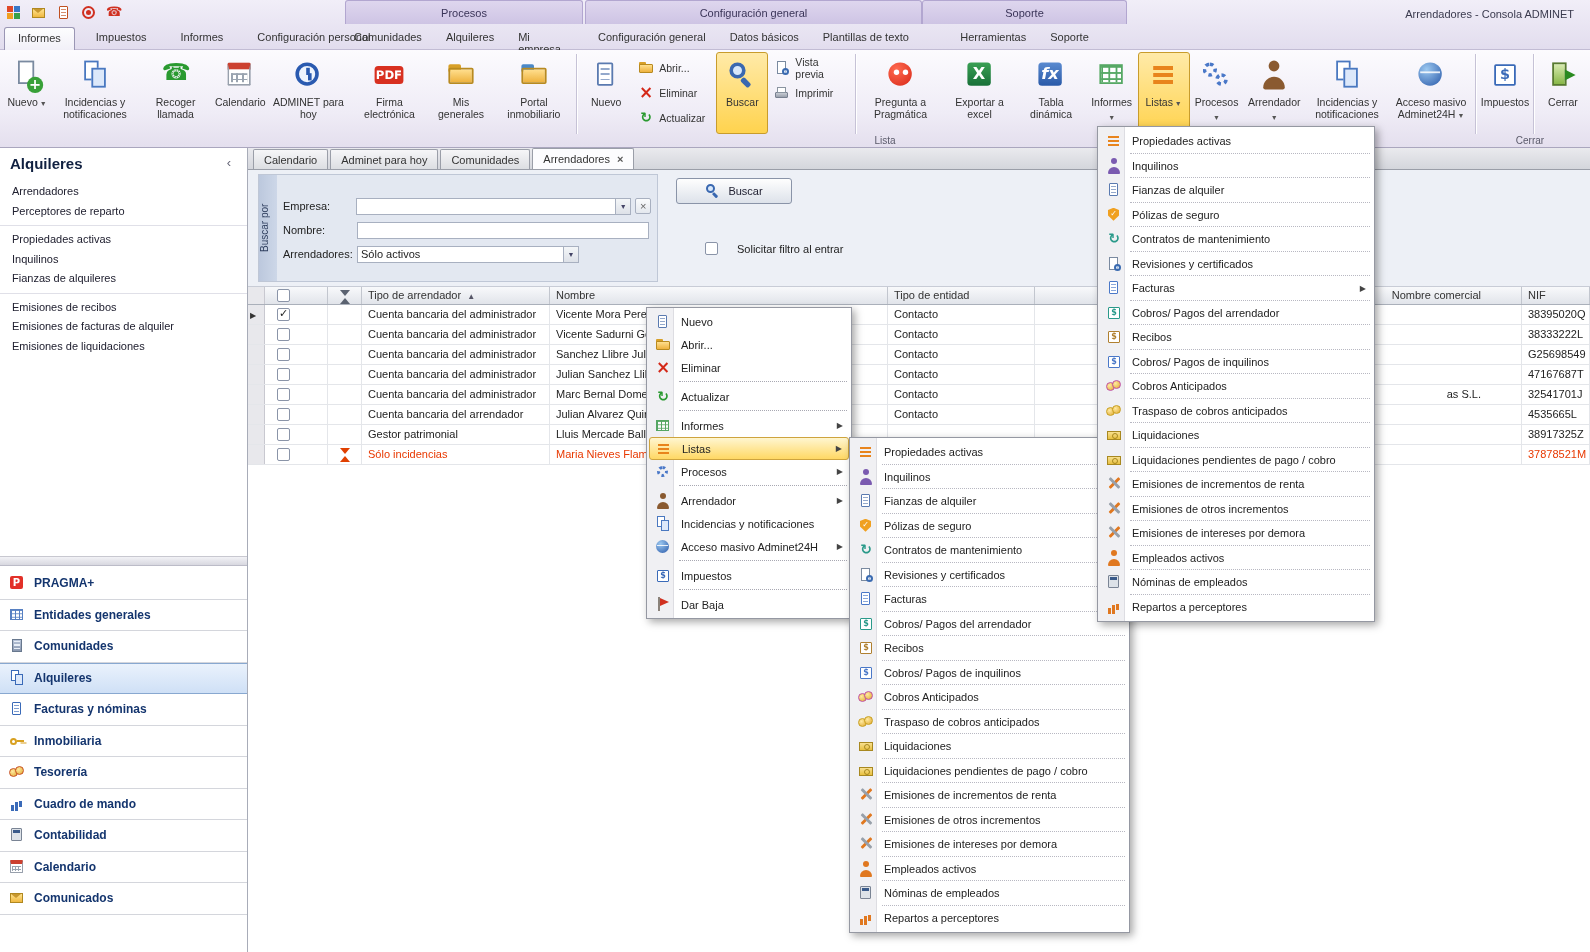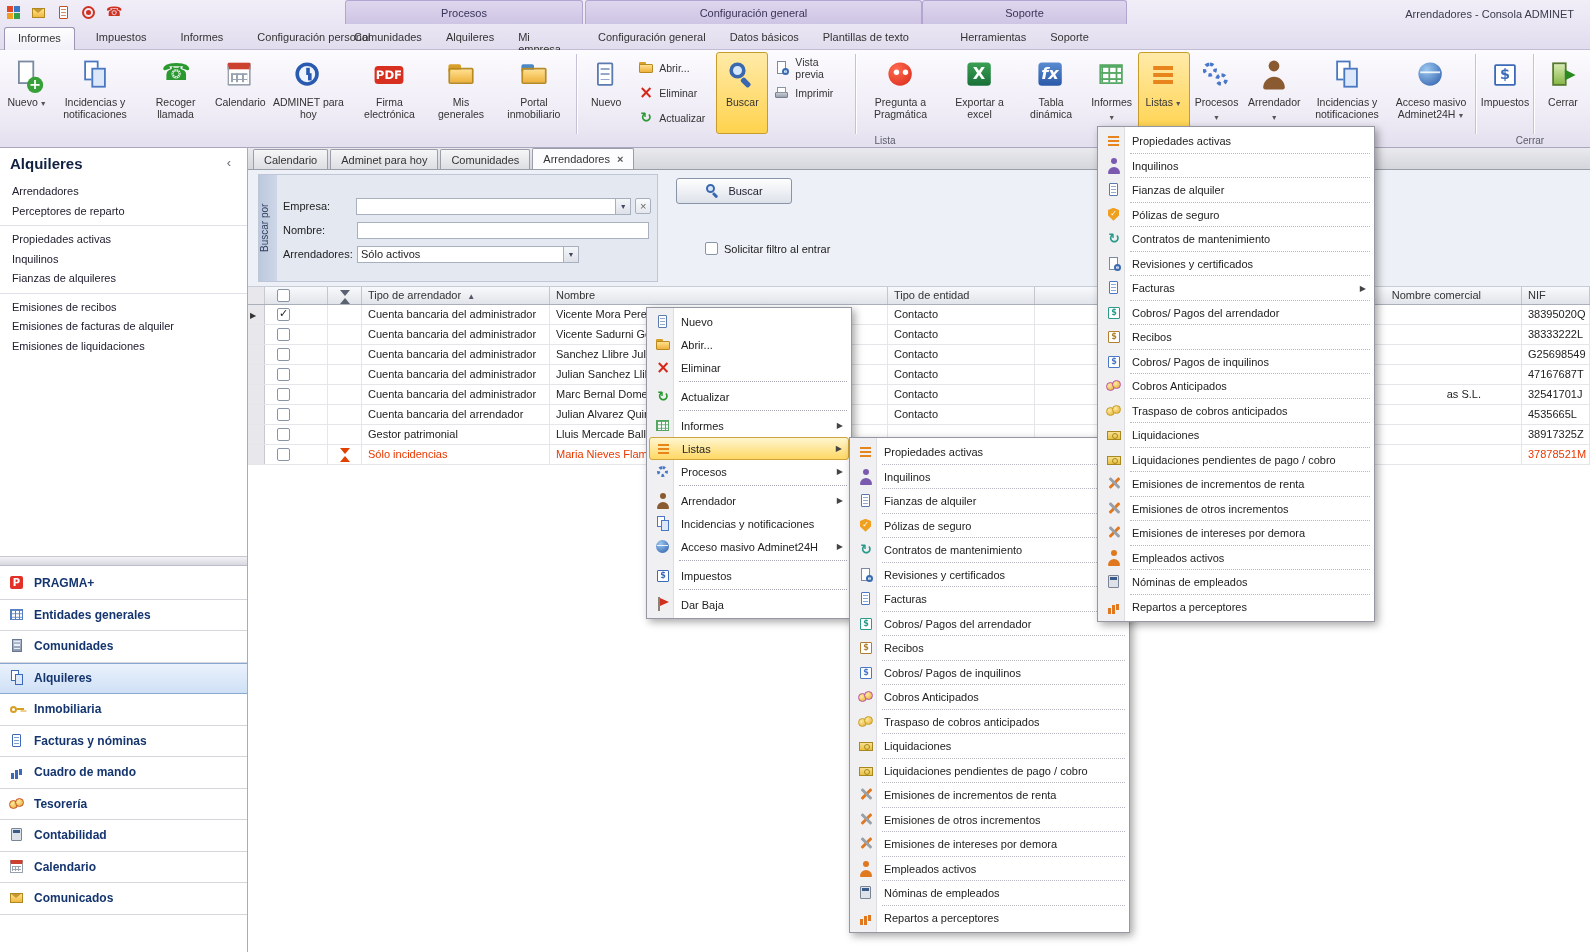--- a/index.html
+++ b/index.html
@@ -130,21 +130,21 @@
   #vlabel{position:absolute;left:0;top:0;width:18px;height:100%;background:linear-gradient(to right,#cdd7e8,#bcc8dd);color:#2f3f5f;writing-mode:vertical-rl;transform:rotate(180deg);text-align:center;font-size:10px;box-sizing:border-box}
   .frow{position:absolute;left:24px;right:6px;height:18px;display:flex;align-items:center}
   .flabel{width:74px;color:#222}
   .combo{display:inline-flex;height:17px;background:#fff;border:1px solid #a8b0c0;align-items:center;box-sizing:border-box}
   .cval{flex:1;padding:0 3px;overflow:hidden;white-space:nowrap}
   .cbtn{width:15px;height:100%;background:linear-gradient(#f4f6f8,#dde1e8);border-left:1px solid #a8b0c0;font-size:7px;display:flex;align-items:center;justify-content:center;color:#446;box-sizing:border-box}
   .xclear{margin-left:4px;width:16px;height:16px;border:1px solid #a8b0c0;background:linear-gradient(#fafbfc,#e4e8ee);text-align:center;line-height:14px;color:#666;border-radius:2px;box-sizing:border-box}
   .tinput{height:17px;background:#fff;border:1px solid #a8b0c0;box-sizing:border-box;padding:0 3px}
   .w280{width:280px}.w292{width:292px}.w222{width:222px}
   #buscar-btn{position:absolute;left:428px;top:8px;width:116px;height:26px;border:1px solid #8a94a8;border-radius:3px;background:linear-gradient(#fefefe,#dde2ea);display:flex;align-items:center;justify-content:center;gap:7px;color:#223;box-sizing:border-box}
-  #filter-check{position:absolute;left:457px;top:72px;display:flex;align-items:center;gap:6px;color:#222}
+  #filter-check{position:absolute;left:457px;top:72px;display:flex;align-items:center;gap:19px;color:#222}
   .cb{width:13px;height:13px;background:#fff;border:1px solid #8a94a8;border-radius:2px;box-sizing:border-box;position:relative;display:inline-block;flex:none}
   .cb.checked::after{content:"✓";position:absolute;left:1px;top:-2px;font-size:11px;font-weight:bold;color:#222}
 
   
   #grid{position:absolute;left:0;top:117px;right:0;bottom:0;overflow:hidden}
   #ghead{display:flex;height:18px;background:linear-gradient(#f8f9fb,#e1e4ea);border-bottom:1px solid #aab0ba;color:#333;box-sizing:border-box}
   .gh{border-right:1px solid #c2c6ce;padding:2px 6px;box-sizing:border-box;overflow:hidden;white-space:nowrap}
   .grow{display:flex;height:20px;border-bottom:1px solid #e4e6ea;background:#fff;box-sizing:border-box}
   .gc{border-right:1px solid #e4e6ea;padding:3px 6px;box-sizing:border-box;overflow:hidden;white-space:nowrap}
   .c0{width:17px;background:#e8e8ec;border-right:1px solid #c8c8d0;padding:3px 2px}
@@ -408,34 +408,34 @@
       </div>
       <div class="navitem">
         <span class="cs cs-building"></span>
         <span>Comunidades</span>
       </div>
       <div class="navitem active">
         <span class="cs cs-docs" style="color: rgb(58, 106, 184);"></span>
         <span>Alquileres</span>
       </div>
       <div class="navitem">
+        <span class="cs cs-doc" style="color: rgb(58, 106, 184);"></span>
+        <span>Facturas y nóminas</span>
+      </div>
+      <div class="navitem">
         <span class="cs cs-key" style="color: rgb(216, 160, 32);"></span>
         <span>Inmobiliaria</span>
       </div>
       <div class="navitem">
-        <span class="cs cs-doc" style="color: rgb(58, 106, 184);"></span>
-        <span>Facturas y nóminas</span>
+        <span class="cs cs-coins" style="color: rgb(200, 80, 32);"></span>
+        <span>Tesorería</span>
       </div>
       <div class="navitem">
         <span class="cs cs-chart" style="color: rgb(58, 106, 184);"></span>
         <span>Cuadro de mando</span>
-      </div>
-      <div class="navitem">
-        <span class="cs cs-coins" style="color: rgb(200, 80, 32);"></span>
-        <span>Tesorería</span>
       </div>
       <div class="navitem">
         <span class="cs cs-calc"></span>
         <span>Contabilidad</span>
       </div>
       <div class="navitem">
         <span class="cs cs-calendar"></span>
         <span>Calendario</span>
       </div>
       <div class="navitem">

